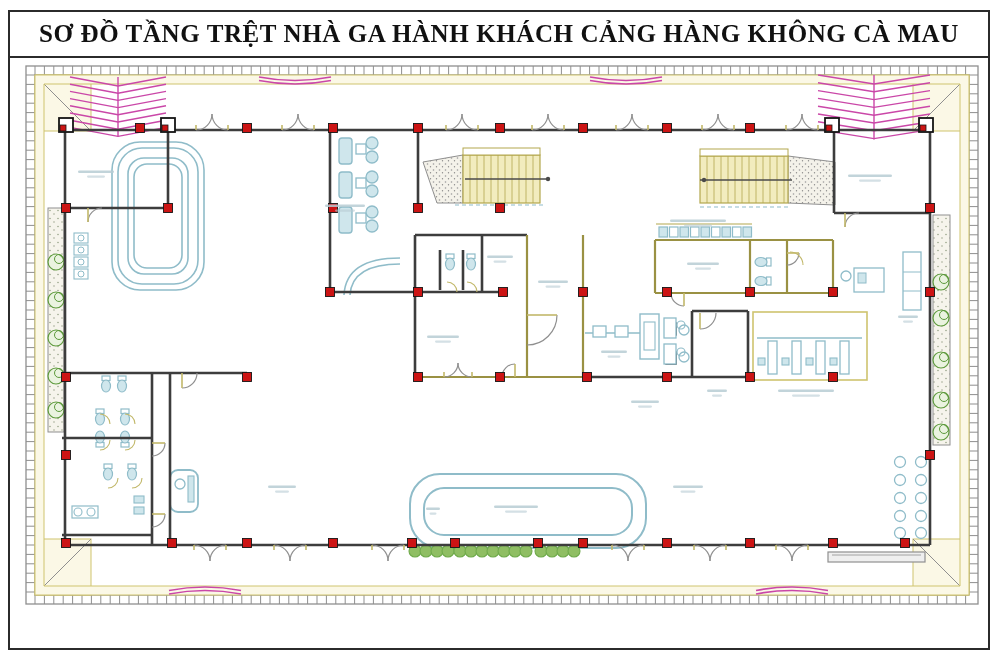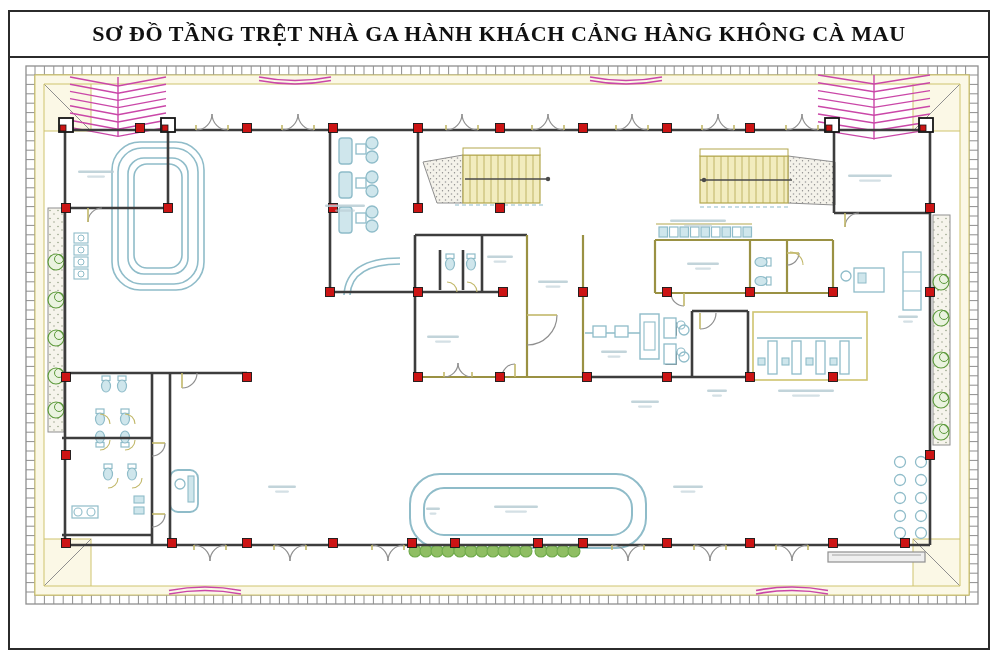--- a/index.html
+++ b/index.html
@@ -3,21 +3,21 @@
 <meta charset="utf-8">
 <style>
   html,body{margin:0;padding:0;background:#e8e8e8;}
   #stage{position:relative;width:1000px;height:661px;background:#ffffff;outline:1px solid #c9c9c9;
          font-family:"Liberation Sans",sans-serif;overflow:hidden;}
   #sheet-border{position:absolute;left:8px;top:10px;width:982px;height:640px;
                 border:2px solid #2b2b2b;box-sizing:border-box;pointer-events:none;}
   #title-band{position:absolute;left:8px;top:10px;width:982px;height:48px;box-sizing:border-box;
               border:2px solid #2b2b2b;display:flex;align-items:center;justify-content:center;}
   #title-band .t{font-family:"Liberation Serif","DejaVu Serif",serif;font-weight:700;
-                 font-size:22px;letter-spacing:.6px;color:#111;white-space:nowrap;}
+                 font-size:25px;letter-spacing:.6px;color:#111;white-space:nowrap;}
   svg{position:absolute;left:0;top:0;}
 </style>
 </head>
 <body>
 
 <div id="stage">
   <div id="title-band">
     <span class="t">SƠ ĐỒ TẦNG TRỆT NHÀ GA HÀNH KHÁCH CẢNG HÀNG KHÔNG CÀ MAU</span>
   </div>
   <div id="sheet-border"></div>

